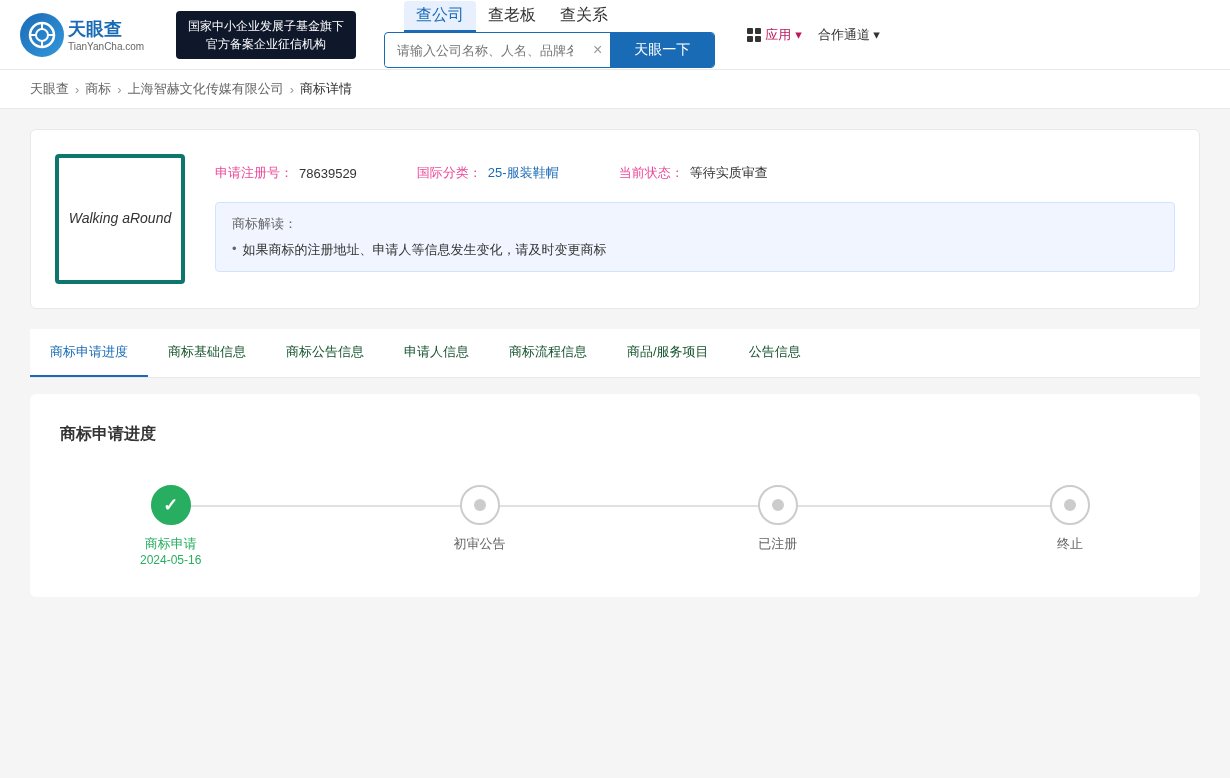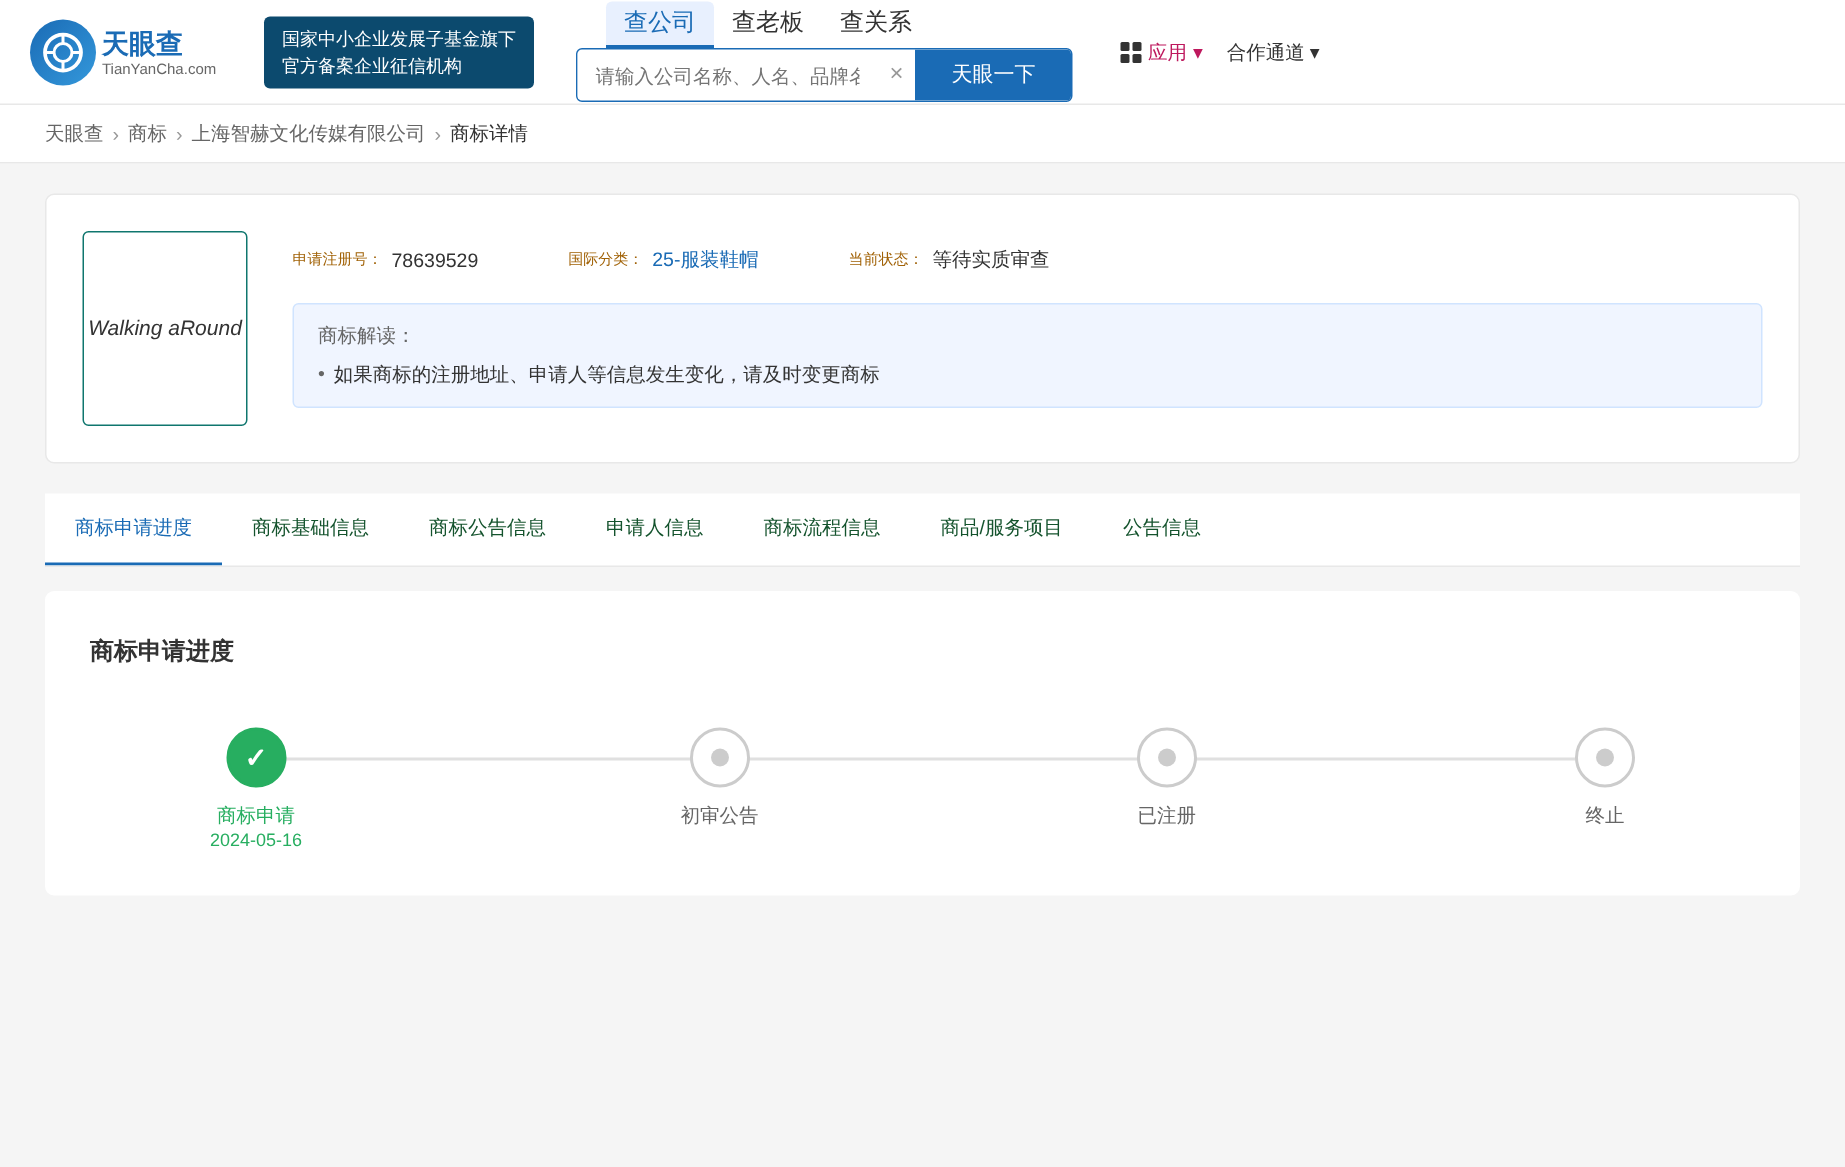--- a/index.html
+++ b/index.html
@@ -5,21 +5,21 @@
     * { box-sizing: border-box; margin: 0; padding: 0; }
     body { font-family: -apple-system, BlinkMacSystemFont, "PingFang SC", "Microsoft YaHei", sans-serif; background: #f5f5f5; font-size: 14px; color: #333; }
 
     
     .header { background: #fff; border-bottom: 1px solid #e8e8e8; padding: 0 20px; display: flex; align-items: center; height: 70px; gap: 16px; }
     .logo-area { display: flex; align-items: center; gap: 4px; min-width: 140px; }
     .logo-icon { width: 44px; height: 44px; border-radius: 50%; background: linear-gradient(135deg, #1a6bb5, #3498db); display: flex; align-items: center; justify-content: center; color: white; font-size: 20px; font-weight: bold; }
     .logo-text { display: flex; flex-direction: column; }
     .logo-main { font-size: 18px; font-weight: bold; color: #1a6bb5; }
     .logo-sub { font-size: 10px; color: #666; }
-    .banner { background: #0c4a6e; color: white; font-size: 12px; padding: 6px 12px; border-radius: 4px; line-height: 1.5; text-align: left; min-width: 160px; }
+    .banner { background: #0f172a; color: white; font-size: 12px; padding: 6px 12px; border-radius: 4px; line-height: 1.5; text-align: center; min-width: 160px; }
     .search-tabs { display: flex; gap: 0; margin-left: 20px; }
     .search-tab { padding: 4px 12px; font-size: 16px; cursor: pointer; color: #333; border-bottom: 2px solid transparent; }
     .search-tab.active { color: #1a6bb5; border-bottom: 2px solid #1a6bb5; background: #e8f0fe; border-radius: 4px 4px 0 0; }
     .search-bar { display: flex; align-items: center; flex: 1; max-width: 420px; border: 1px solid #1a6bb5; border-radius: 4px; overflow: hidden; }
     .search-input { flex: 1; border: none; outline: none; padding: 8px 12px; font-size: 13px; color: #999; }
     .search-clear { padding: 0 8px; cursor: pointer; color: #999; font-size: 16px; }
     .search-btn { background: #1a6bb5; color: white; border: none; padding: 8px 24px; cursor: pointer; font-size: 14px; white-space: nowrap; }
     .header-right { display: flex; align-items: center; gap: 16px; margin-left: 16px; }
     .apps-btn { display: flex; align-items: center; gap: 4px; cursor: pointer; color: #be185d; font-size: 13px; }
     .apps-grid { display: grid; grid-template-columns: repeat(2, 6px); grid-template-rows: repeat(2, 6px); gap: 2px; }
@@ -31,26 +31,26 @@
     .breadcrumb a { color: #666; text-decoration: none; }
     .breadcrumb-sep { color: #999; }
     .breadcrumb-current { color: #333; font-weight: 500; }
 
     
     .main { padding: 20px 30px; }
 
     
     .trademark-card { background: #fff; border: 1px solid #e8e8e8; border-radius: 6px; padding: 24px; margin-bottom: 20px; }
     .trademark-top { display: flex; align-items: flex-start; gap: 30px; }
-    .trademark-image { width: 110px; height: 130px; border: 1px solid #0f766e; display: flex; align-items: center; justify-content: center; background: #fff; border-radius: 4px; flex-shrink: 0; }
+    .trademark-image { width: 130px; height: 130px; border: 4px solid #0f766e; display: flex; align-items: center; justify-content: center; background: #fff; border-radius: 4px; flex-shrink: 0; }
     .trademark-image-text { font-size: 14px; color: #333; text-align: center; font-style: italic; line-height: 1.4; }
     .trademark-info { flex: 1; padding-top: 10px; }
     .trademark-fields { display: flex; gap: 60px; align-items: center; margin-bottom: 20px; flex-wrap: wrap; }
     .trademark-field { display: flex; align-items: center; gap: 6px; }
-    .field-label { color: #a16207; font-size: 10px; text-align: center; }
+    .field-label { color: #ec4899; font-size: 13px; text-align: center; }
     .field-value { color: #333; font-size: 13px; font-weight: 500; }
     .field-value.blue { color: #1a6bb5; }
     .trademark-note { background: #f0f5ff; border: 1px solid #d0e4ff; border-radius: 4px; padding: 12px 16px; }
     .note-title { color: #666; font-size: 13px; margin-bottom: 8px; }
     .note-item { display: flex; align-items: flex-start; gap: 6px; font-size: 13px; color: #333; }
     .note-dot { color: #666; }
 
     
     .tabs-bar { background: #fff; border-bottom: 1px solid #e8e8e8; display: flex; align-items: center; overflow-x: auto; }
     .tab-item { padding: 14px 20px; font-size: 13px; cursor: pointer; color: #14532d; border-bottom: 2px solid transparent; white-space: nowrap; }

